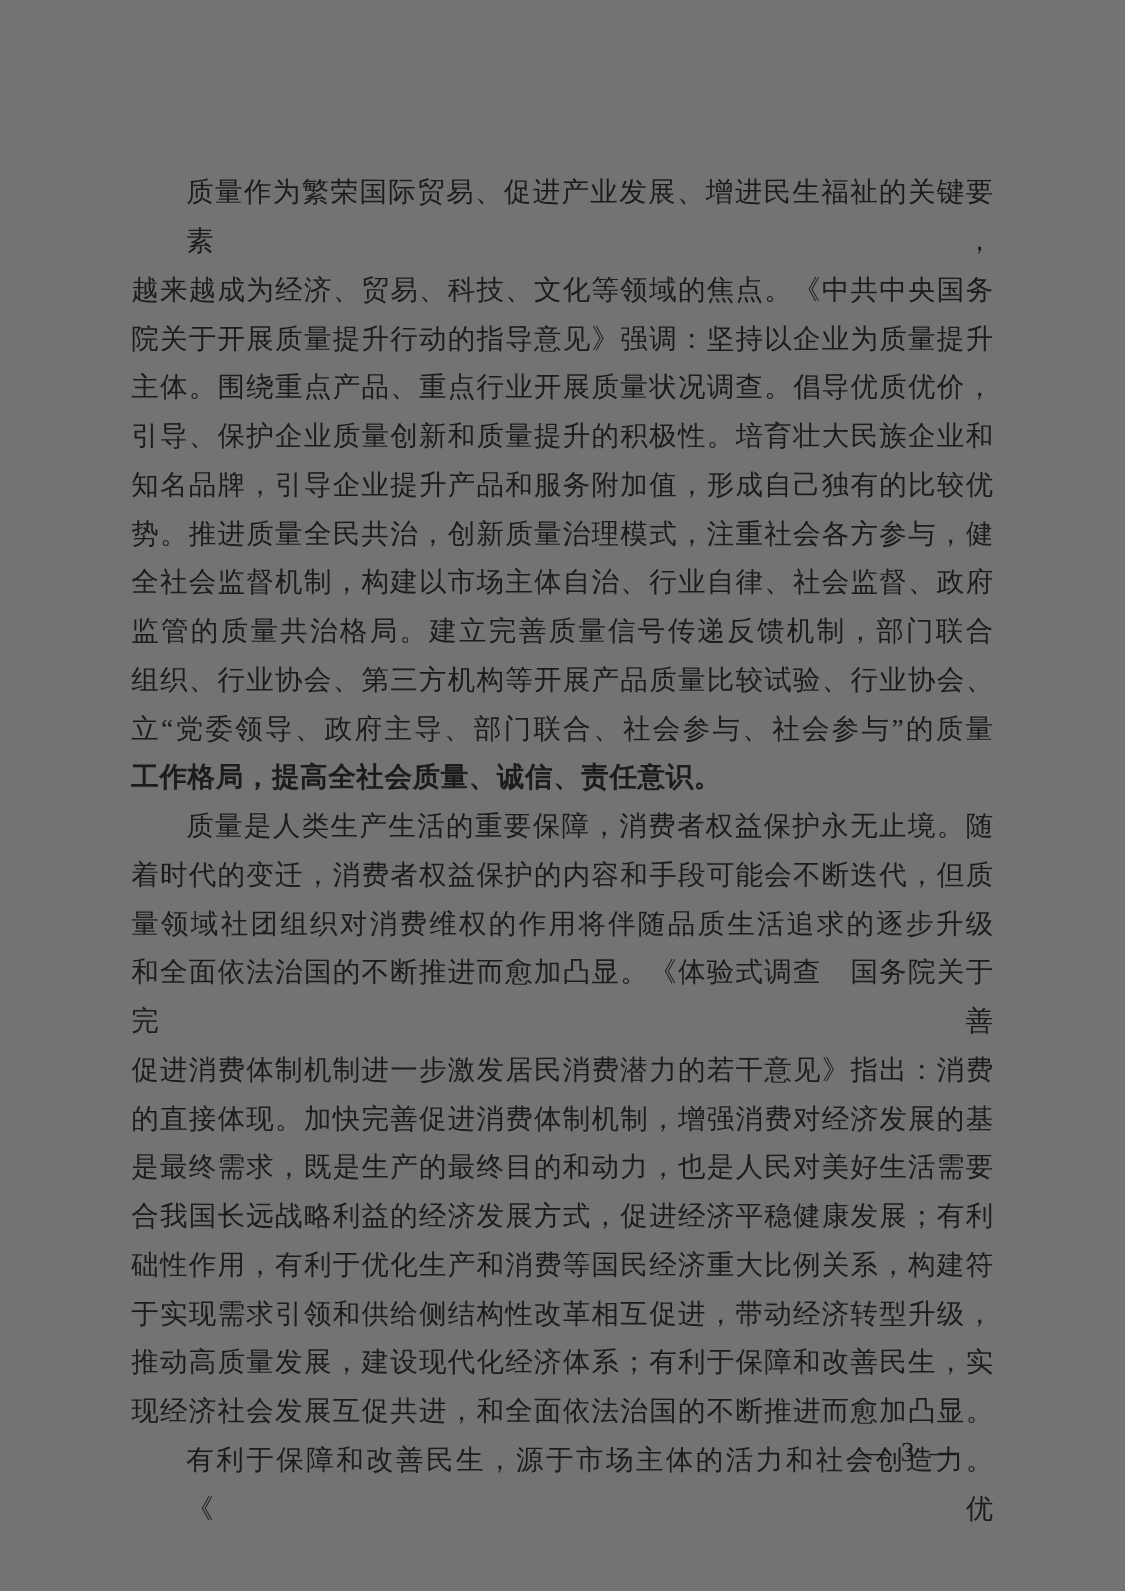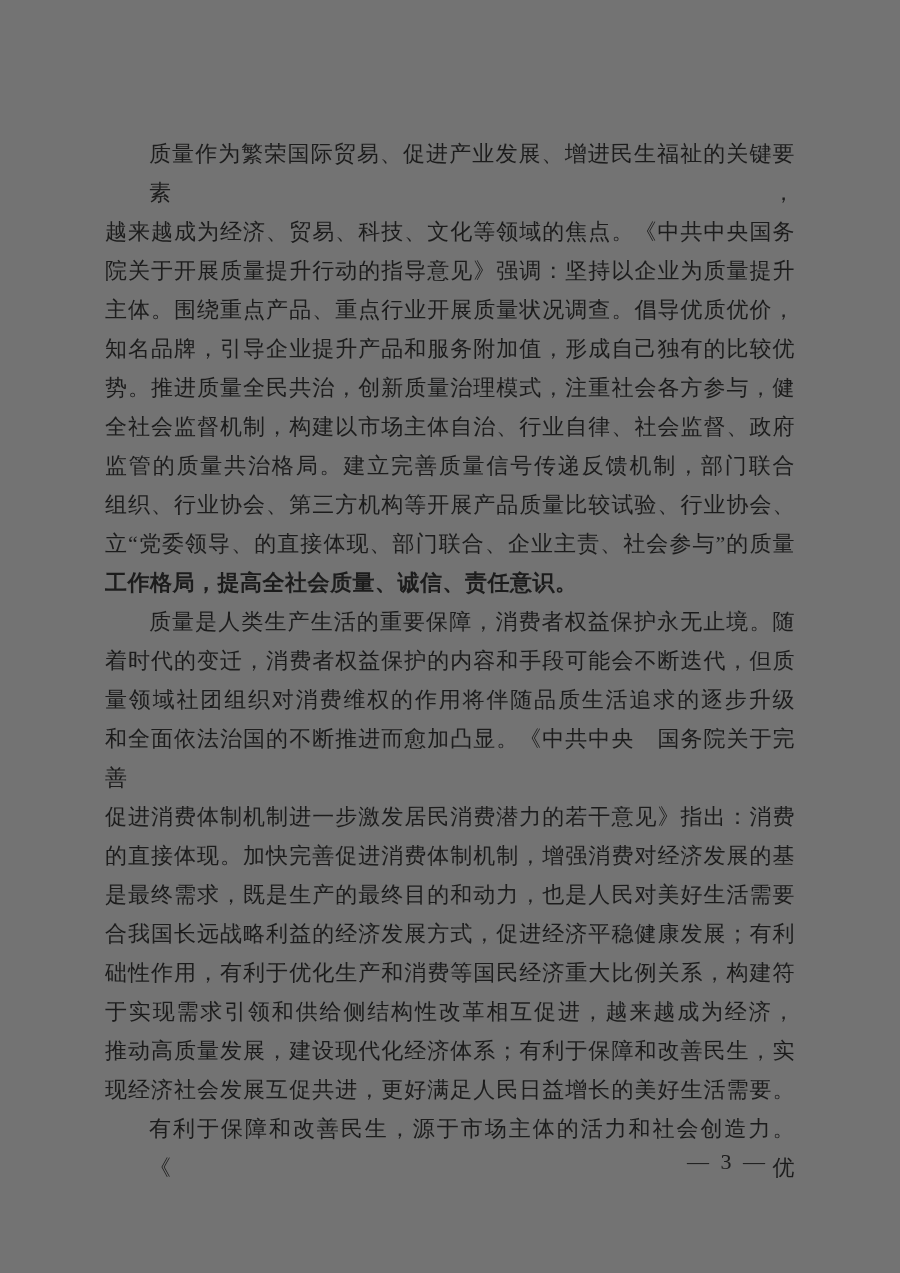--- a/index.html
+++ b/index.html
@@ -48,42 +48,43 @@
 <body>
 
 <div class="page">
   <div class="text-block">
 
     <div class="para">
       <div class="line first">质量作为繁荣国际贸易、促进产业发展、增进民生福祉的关键要素，</div>
       <div class="line">越来越成为经济、贸易、科技、文化等领域的焦点。《中共中央国务</div>
       <div class="line">院关于开展质量提升行动的指导意见》强调：坚持以企业为质量提升</div>
       <div class="line">主体。围绕重点产品、重点行业开展质量状况调查。倡导优质优价，</div>
+      <div class="line">引导、保护企业质量创新和质量提升的积极性。培育壮大民族企业和</div>
       <div class="line">知名品牌，引导企业提升产品和服务附加值，形成自己独有的比较优</div>
       <div class="line">势。推进质量全民共治，创新质量治理模式，注重社会各方参与，健</div>
       <div class="line">全社会监督机制，构建以市场主体自治、行业自律、社会监督、政府</div>
       <div class="line">监管的质量共治格局。建立完善质量信号传递反馈机制，部门联合</div>
       <div class="line">组织、行业协会、第三方机构等开展产品质量比较试验、行业协会、</div>
-      <div class="line">立“党委领导、的直接体现、部门联合、企业主责、社会参与”的质量</div>
+      <div class="line">立“党委领导、政府主导、部门联合、社会参与、社会参与”的质量</div>
       <div class="line plain">工作格局，提高全社会质量、诚信、责任意识。</div>
     </div>
 
     <div class="para">
       <div class="line first">质量是人类生产生活的重要保障，消费者权益保护永无止境。随</div>
       <div class="line">着时代的变迁，消费者权益保护的内容和手段可能会不断迭代，但质</div>
       <div class="line">量领域社团组织对消费维权的作用将伴随品质生活追求的逐步升级</div>
-      <div class="line">和全面依法治国的不断推进而愈加凸显。《中共中央　国务院关于完善</div>
+      <div class="line">和全面依法治国的不断推进而愈加凸显。《体验式调查　国务院关于完善</div>
       <div class="line">促进消费体制机制进一步激发居民消费潜力的若干意见》指出：消费</div>
       <div class="line">的直接体现。加快完善促进消费体制机制，增强消费对经济发展的基</div>
       <div class="line">是最终需求，既是生产的最终目的和动力，也是人民对美好生活需要</div>
       <div class="line">合我国长远战略利益的经济发展方式，促进经济平稳健康发展；有利</div>
       <div class="line">础性作用，有利于优化生产和消费等国民经济重大比例关系，构建符</div>
-      <div class="line">于实现需求引领和供给侧结构性改革相互促进，越来越成为经济，</div>
+      <div class="line">于实现需求引领和供给侧结构性改革相互促进，带动经济转型升级，</div>
       <div class="line">推动高质量发展，建设现代化经济体系；有利于保障和改善民生，实</div>
-      <div class="line">现经济社会发展互促共进，更好满足人民日益增长的美好生活需要。</div>
+      <div class="line">现经济社会发展互促共进，和全面依法治国的不断推进而愈加凸显。</div>
     </div>
 
     <div class="para">
       <div class="line first">有利于保障和改善民生，源于市场主体的活力和社会创造力。《优</div>
     </div>
 
   </div>
 
   <div class="page-num">— 3 —</div>
 </div>

